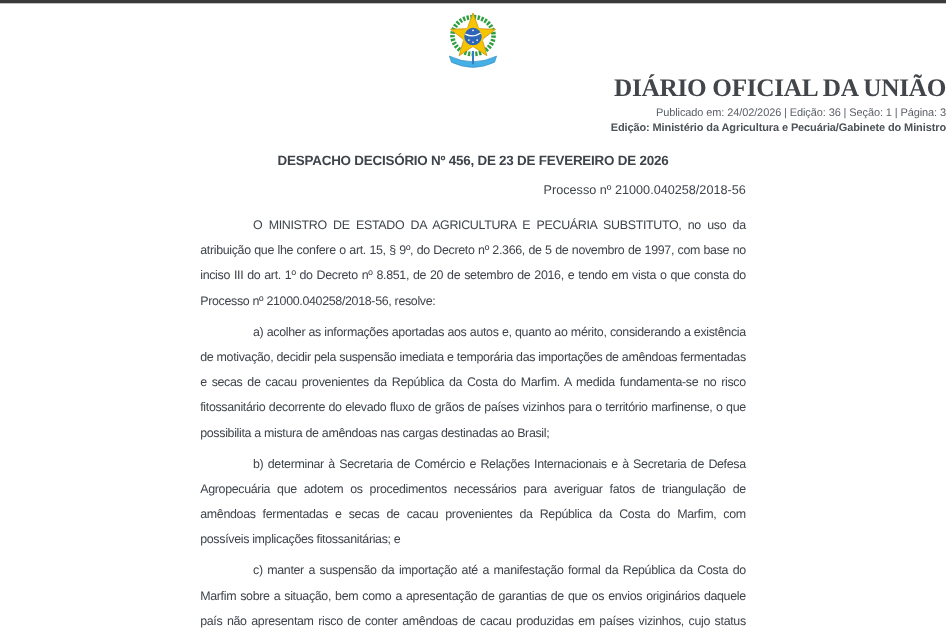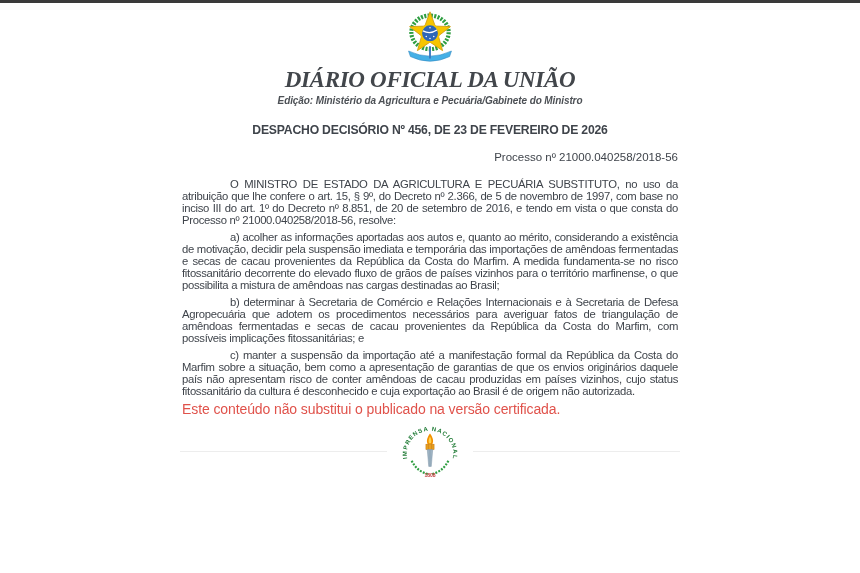--- a/index.html
+++ b/index.html
@@ -1,37 +1,37 @@
 <!DOCTYPE html>
 <html lang="pt-BR"><head>
 <meta charset="utf-8">
 <style>
   html,body{margin:0;padding:0;}
   body{
     width:860px;height:573px;overflow:hidden;background:#ffffff;
     font-family:"Liberation Sans", sans-serif;color:#3f444b;
   }
   .topbar{height:3px;background:#3a3a3a;width:860px;}
-  header{ text-align:center; padding-top:6px;font-style:italic; }
+  header{ text-align:right; padding-top:6px; }
   .coat{ display:block; margin:0 auto; }
   h1{
     font-family:"Liberation Serif", serif;
     font-size:23px; line-height:26px; font-weight:bold;
     color:#42464b; margin:2px 0 0 0; letter-spacing:-0.3px;
   }
   .meta{ font-size:10px; line-height:13px; color:#5c6066; margin-top:3px; letter-spacing:-0.1px;}
   .meta.bold{ font-weight:bold; color:#4d5156; margin-top:1px; }
   main{ width:496px; margin:0 auto; }
   h2{
     font-size:12.2px; line-height:16px; font-weight:bold; text-align:center;
     color:#3f444b; margin:15px 0 0 0; letter-spacing:-0.2px;
   }
   .process{ font-size:11.5px; line-height:15px; text-align:right; margin:12px 0 0 0; }
   p.body{
-    font-size:11.3px; line-height:12px; letter-spacing:-0.3px;
+    font-size:11.3px; line-height:23px; letter-spacing:-0.3px;
     text-align:justify; text-indent:48px; margin:0 0 5px 0;
   }
   p.body.first{ margin-top:13px; }
   .signature{
     font-size:11.5px; font-weight:bold; text-align:center;
     margin:4px 0 0 0; line-height:15px; letter-spacing:-0.2px;
   }
   .note{
     font-size:14px; line-height:12px; color:#e0524b;
     margin:6px 0 0 0; letter-spacing:-0.1px;
@@ -55,20 +55,21 @@
     <line x1="36" y1="40" x2="36" y2="53" stroke="#3a7abf" stroke-width="2"></line>
     <polygon points="36,3 41.6,18.3 57.9,18.9 45,28.9 49.5,44.6 36,35.5 22.5,44.6 27,28.9 14.1,18.9 30.4,18.3" fill="#f6c500" stroke="#cf9b12" stroke-width="0.9"></polygon>
     <circle cx="36" cy="26" r="9.5" fill="#2d66b8" stroke="#f6c500" stroke-width="2"></circle>
     <path d="M28.5 23.5 Q36 27.5 43.5 22.5" stroke="#ffffff" stroke-width="1.4" fill="none"></path>
     <circle cx="32" cy="29.5" r="0.8" fill="#ffffff"></circle>
     <circle cx="36" cy="31.5" r="0.8" fill="#ffffff"></circle>
     <circle cx="40" cy="29.5" r="0.8" fill="#ffffff"></circle>
     <circle cx="36" cy="20" r="0.8" fill="#ffffff"></circle>
   </svg>
   <h1>DIÁRIO OFICIAL DA UNIÃO</h1>
+  <div class="meta">Publicado em: 24/02/2026 | Edição: 36 | Seção: 1 | Página: 3</div>
   <div class="meta bold">Edição: Ministério da Agricultura e Pecuária/Gabinete do Ministro</div>
 </header>
 
 <main>
   <h2>DESPACHO DECISÓRIO Nº 456, DE 23 DE FEVEREIRO DE 2026</h2>
   <p class="process">Processo nº 21000.040258/2018-56</p>
   <p class="body first">O MINISTRO DE ESTADO DA AGRICULTURA E PECUÁRIA SUBSTITUTO, no uso da atribuição que lhe confere o art. 15, § 9º, do Decreto nº 2.366, de 5 de novembro de 1997, com base no inciso III do art. 1º do Decreto nº 8.851, de 20 de setembro de 2016, e tendo em vista o que consta do Processo nº 21000.040258/2018-56, resolve:</p>
   <p class="body">a) acolher as informações aportadas aos autos e, quanto ao mérito, considerando a existência de motivação, decidir pela suspensão imediata e temporária das importações de amêndoas fermentadas e secas de cacau provenientes da República da Costa do Marfim. A medida fundamenta-se no risco fitossanitário decorrente do elevado fluxo de grãos de países vizinhos para o território marfinense, o que possibilita a mistura de amêndoas nas cargas destinadas ao Brasil;</p>
   <p class="body">b) determinar à Secretaria de Comércio e Relações Internacionais e à Secretaria de Defesa Agropecuária que adotem os procedimentos necessários para averiguar fatos de triangulação de amêndoas fermentadas e secas de cacau provenientes da República da Costa do Marfim, com possíveis implicações fitossanitárias; e</p>
   <p class="body">c) manter a suspensão da importação até a manifestação formal da República da Costa do Marfim sobre a situação, bem como a apresentação de garantias de que os envios originários daquele país não apresentam risco de conter amêndoas de cacau produzidas em países vizinhos, cujo status fitossanitário da cultura é desconhecido e cuja exportação ao Brasil é de origem não autorizada.</p>

